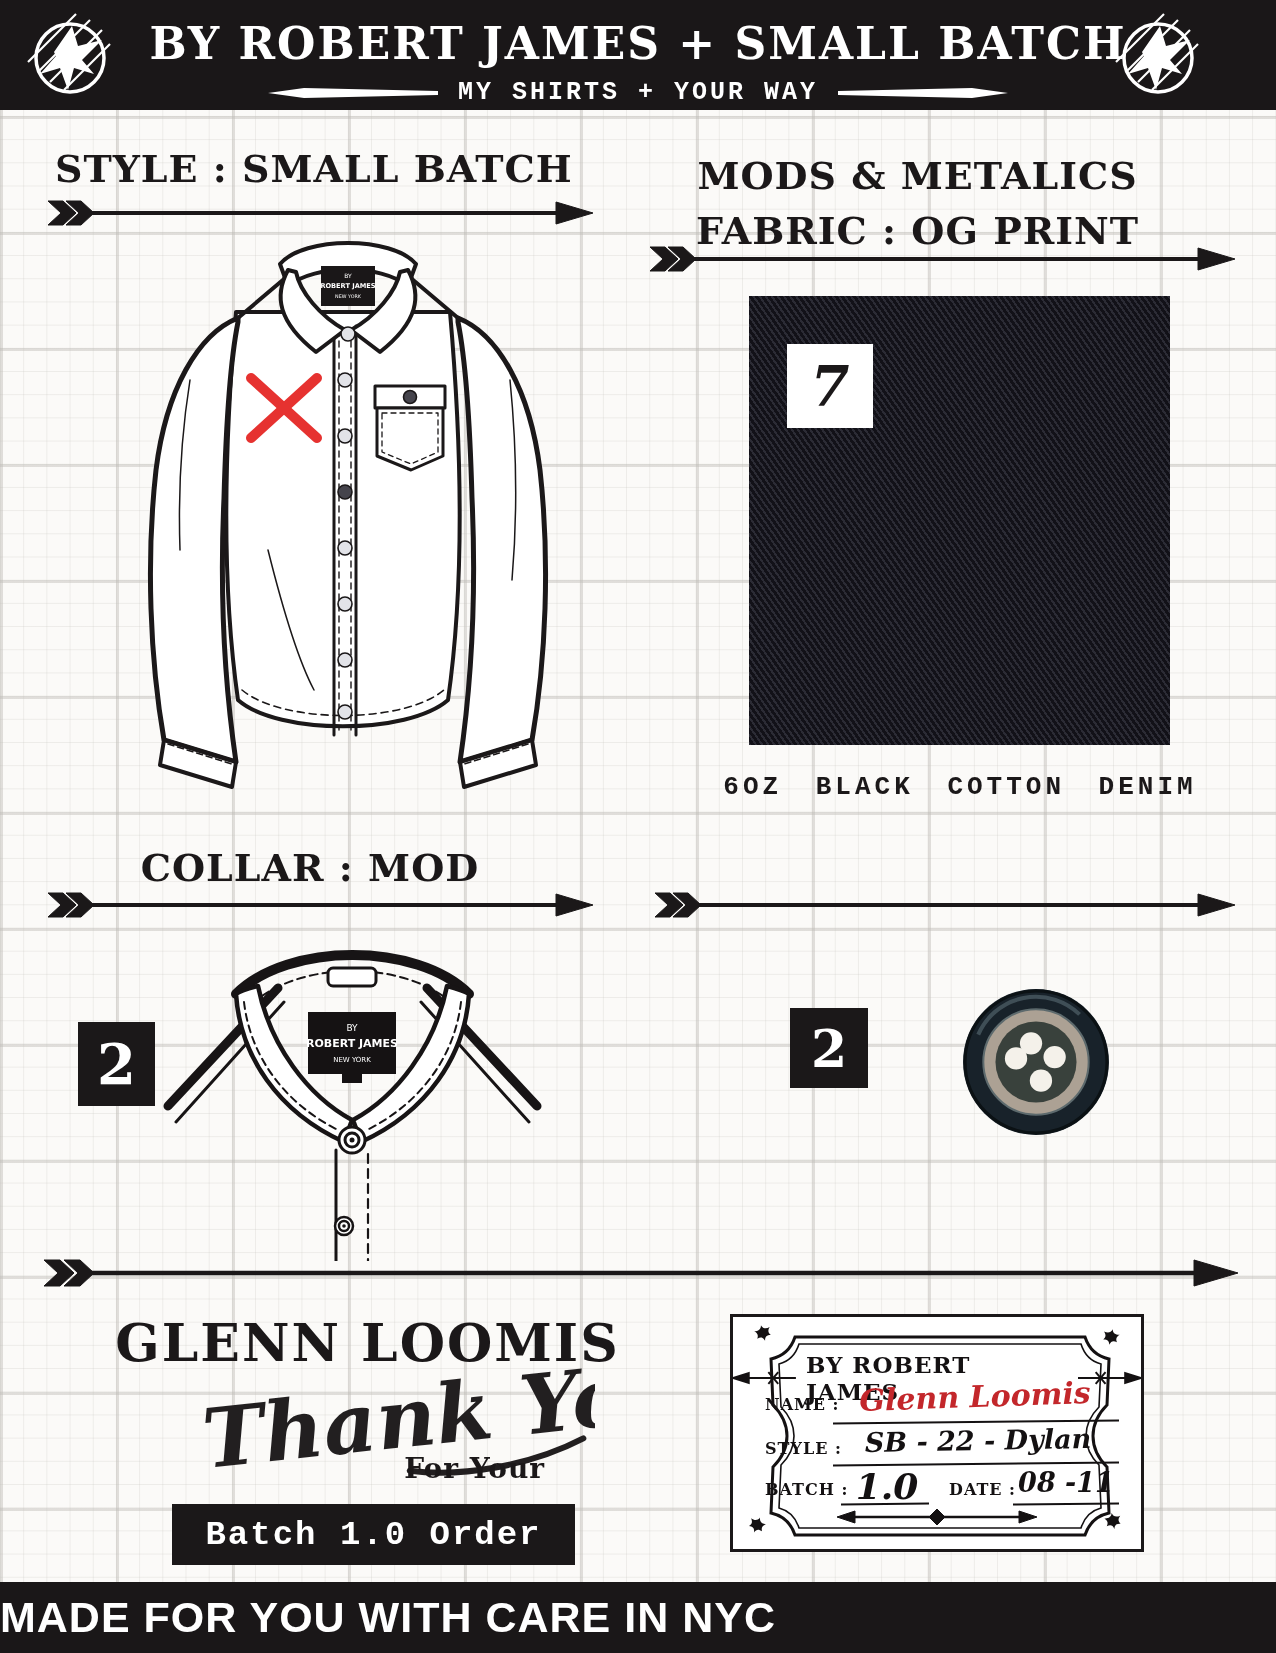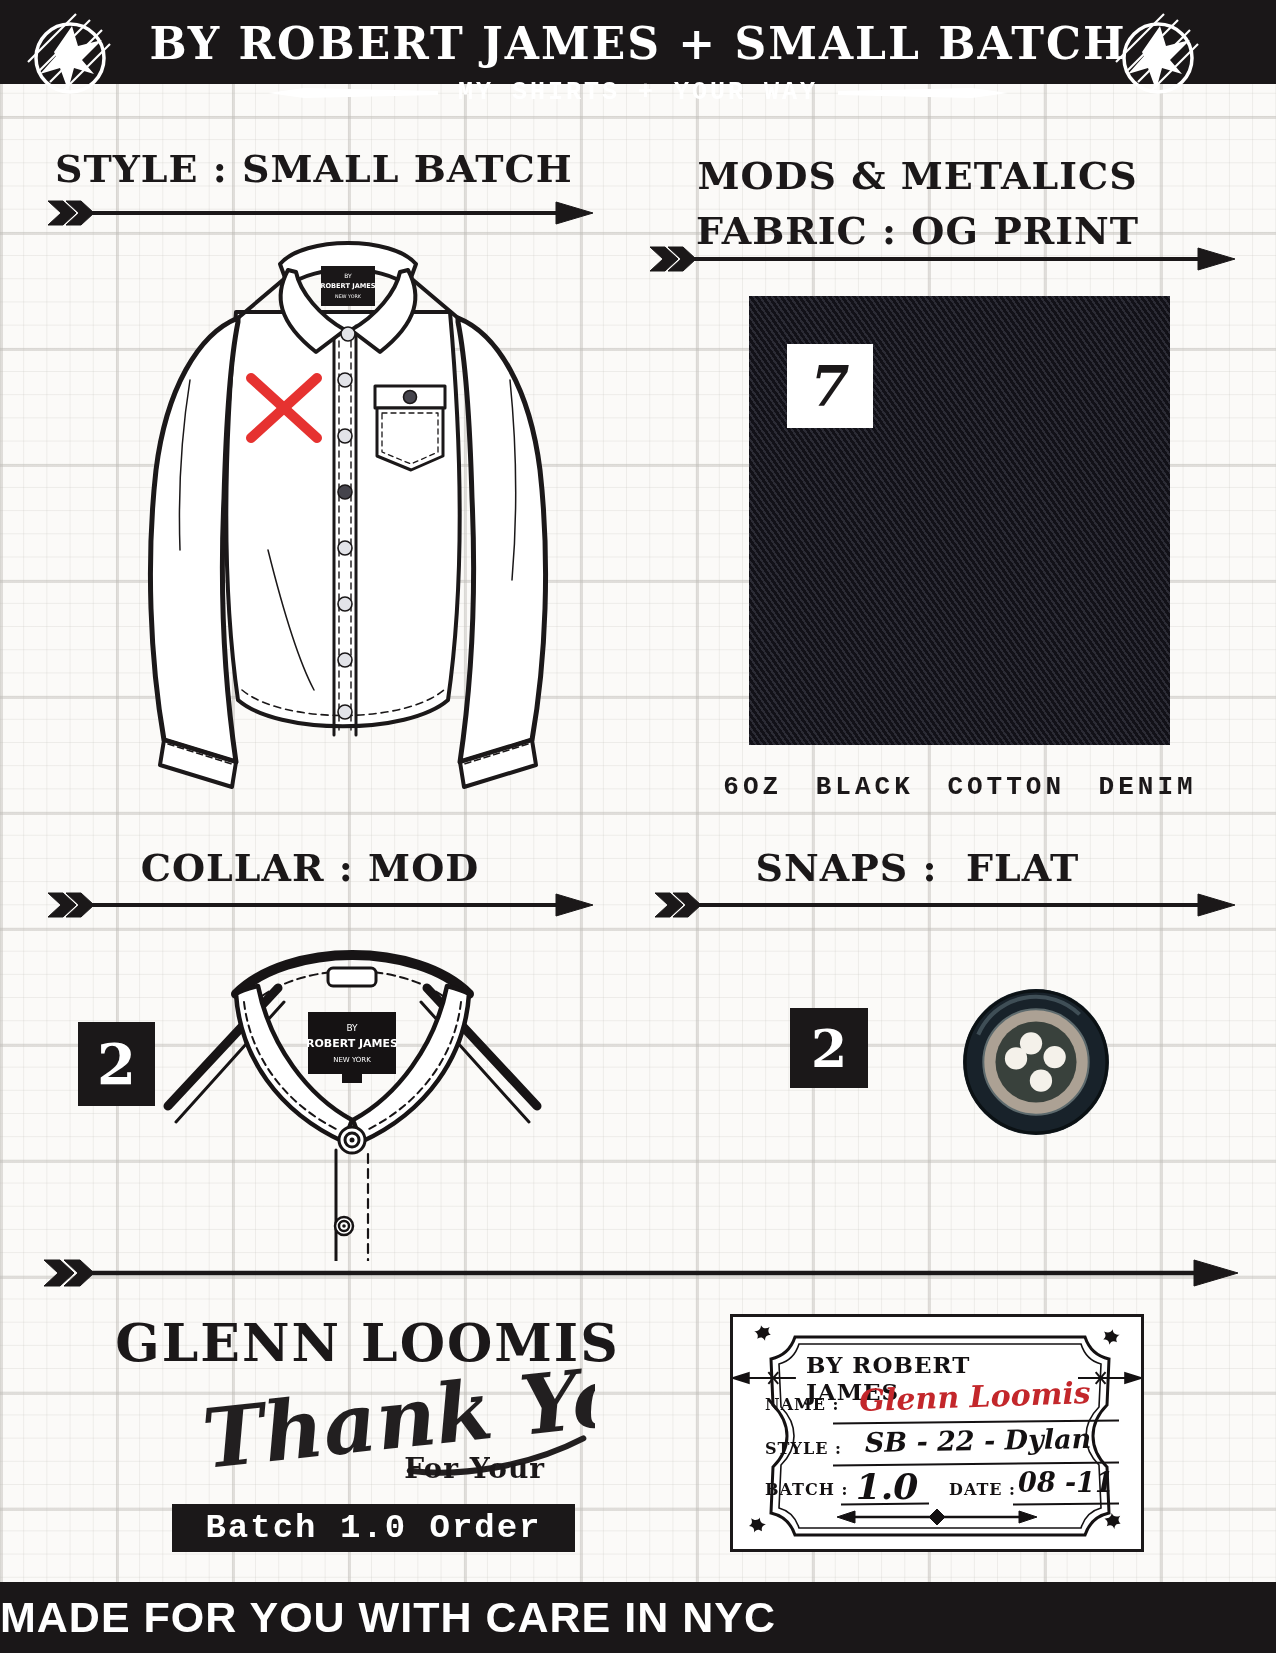--- a/index.html
+++ b/index.html
@@ -17,21 +17,21 @@
   .abs { position:absolute; }
   .heading {
     font-family:"DejaVu Serif", serif; font-weight:bold; font-size:38px;
     letter-spacing:1px; color:#1b1819;
   }
   .pre { white-space:pre; }
   .center { text-align:center; }
   .right { text-align:right; }
 
   
-  .header { left:0; top:0; width:1276px; height:84px; background:#1a1718; }
+  .header { left:0; top:0; width:1276px; height:110px; background:#1a1718; }
   .hdr-title {
     left:0; right:0; top:18px; text-align:center; color:#ffffff;
     font-size:44px; font-weight:bold; letter-spacing:2px; font-family:"DejaVu Serif", serif;
   }
   .hdr-sub {
     left:0; right:0; top:78px; display:flex; align-items:center; justify-content:center; gap:20px;
     color:#ffffff; font-size:25px; font-weight:bold; letter-spacing:3px; font-family:Liberation Mono, monospace;
   }
   .logo { top:12px; width:92px; height:92px; }
   .logo-left { left:24px; }
@@ -59,21 +59,21 @@
     font-family:"DejaVu Serif", serif; font-weight:bold;
   }
   .badge-collar { left:78px; top:1022px; width:77px; height:84px; font-size:56px; }
   .badge-snaps { left:790px; top:1008px; width:78px; height:80px; font-size:52px; }
 
   .matte { left:640px; top:1203px; width:520px; font-size:42px; }
 
   .glenn { left:95px; top:1312px; width:545px; font-size:52px; letter-spacing:2px; }
   .for-your { left:285px; top:1452px; width:260px; text-align:right; font-size:28px; font-weight:bold; }
   .batch-box {
-    left:172px; top:1504px; width:403px; height:48px; background:#1b1819; color:#ffffff;
+    left:172px; top:1504px; width:403px; height:61px; background:#1b1819; color:#ffffff;
     display:flex; align-items:center; justify-content:center;
     font-family:"Liberation Mono","DejaVu Sans Mono",monospace; font-weight:bold; font-size:34px; letter-spacing:2px;
   }
 
   
   .ticket { left:730px; top:1314px; width:414px; height:238px; background:#ffffff; border:3px solid #1b1819;padding-left:23px; }
   .ticket .brand-row {
     position:absolute; left:0; right:0; top:34px; display:flex; align-items:center; justify-content:center; gap:10px;
     font-family:"DejaVu Serif", serif; font-weight:bold; font-size:23px; letter-spacing:1px; color:#141112;
   }
@@ -235,21 +235,20 @@
       <rect x="148" y="86" width="88" height="62" fill="#151213" stroke="none"></rect>
       <rect x="182" y="148" width="20" height="9" fill="#151213" stroke="none"></rect>
     </g>
     <g fill="#ffffff" text-anchor="middle" font-family="DejaVu Sans, sans-serif">
       <text x="192" y="105" font-size="9">BY</text>
       <text x="192" y="121" font-size="11" font-weight="bold">ROBERT JAMES</text>
       <text x="192" y="136" font-size="7">NEW YORK</text>
     </g>
   </svg>
 
-  <div class="abs heading center pre" style="left:655px; top:845px; width:525px;">SNAPS :  FLAT</div>
   <svg class="abs" style="left:655px; top:890px;" width="580" height="30" viewBox="0 0 580 30">
     <g fill="#1b1819" stroke="#1b1819">
       <line x1="38" y1="15" x2="547" y2="15" stroke-width="4"></line>
       <polygon points="543,4 580,15 543,26"></polygon>
       <polygon points="0,3 15,3 28,15 15,27 0,27 13,15"></polygon>
       <polygon points="18,3 33,3 46,15 33,27 18,27 31,15"></polygon>
     </g>
   </svg>
   <div class="abs badge badge-snaps">2</div>
 

